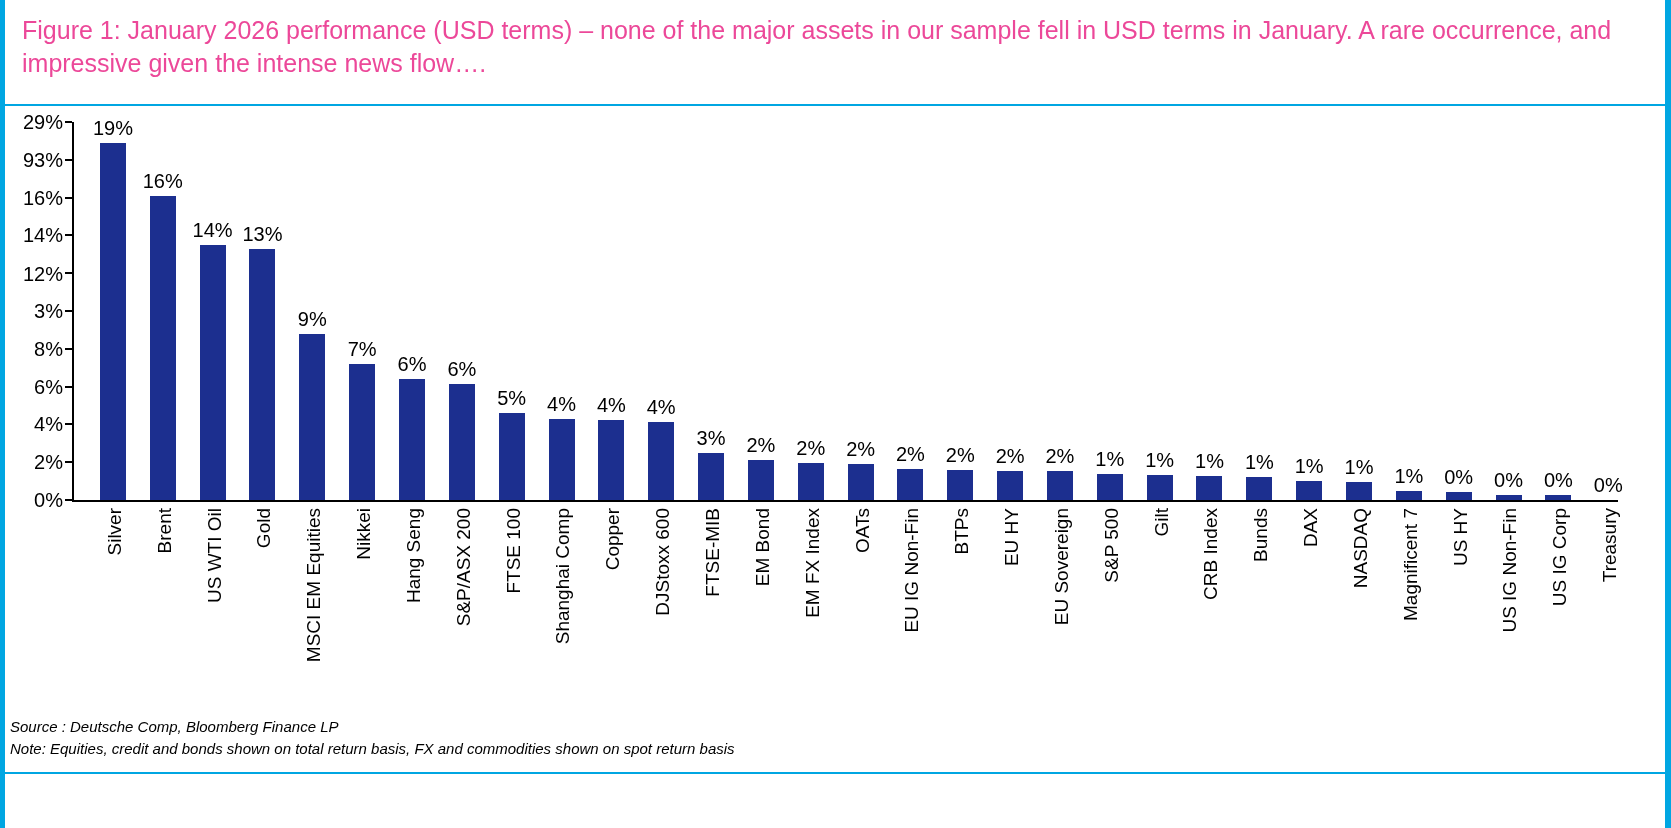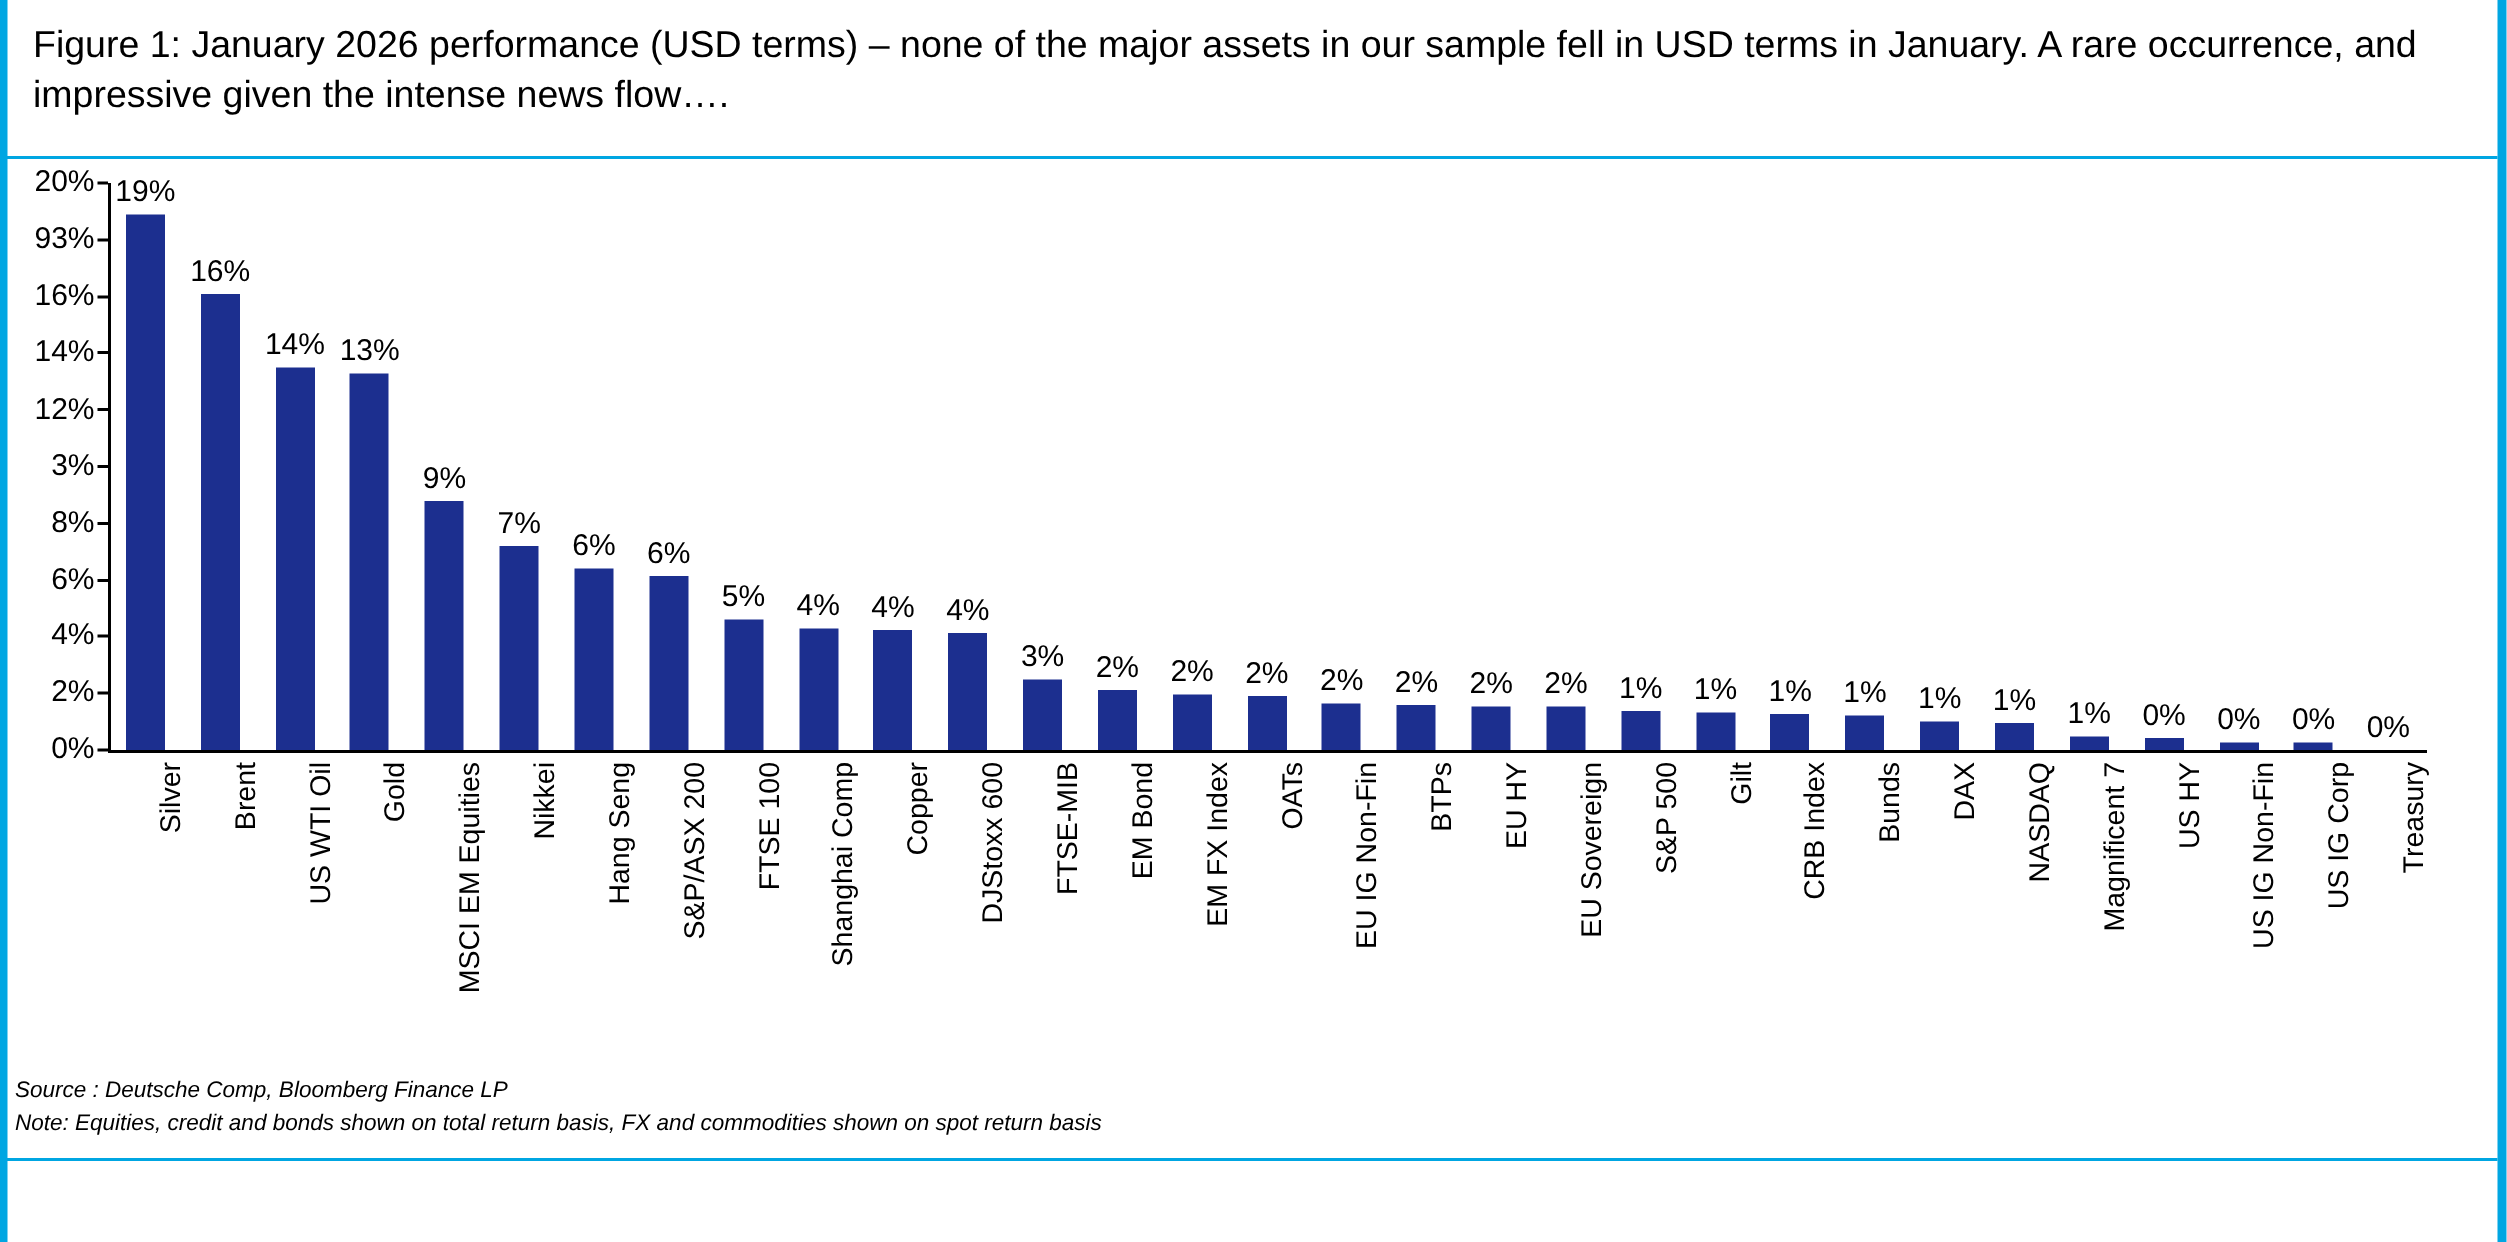--- a/index.html
+++ b/index.html
@@ -37,21 +37,21 @@
     height: 828px;
     background: #00a6e2;
   }
   .fig-title {
     position: absolute;
     left: 22px;
     top: 14px;
     width: 1590px;
     font-size: 25px;
     line-height: 1.33;
-    color: #000000;
+    color: #ec4899;
     font-family: "Liberation Sans", sans-serif;
   }
   .title-underline {
     position: absolute;
     left: 0;
     top: 104px;
     width: 1665px;
     height: 2px;
     background: #00a6e2;
   }
@@ -100,21 +100,21 @@
   .ytick-mark {
     position: absolute;
     left: -7px;
     width: 7px;
     height: 2px;
     background: #000;
     transform: translateY(-1px);
   }
   .bars {
     position: absolute;
-    left: 0;
+    left: 16px;
     top: 0;
     width: 100%;
     height: 100%;
     display: flex;
     align-items: flex-end;
     justify-content: space-between;
   }
   .barcol {
     position: relative;
     flex: 1 1 0;
@@ -202,21 +202,21 @@
           <div class="ytick" style="top: 189px;">3%</div>
           <div class="ytick-mark" style="top: 189px;"></div>
           <div class="ytick" style="top: 152px;">12%</div>
           <div class="ytick-mark" style="top: 151.2px;"></div>
           <div class="ytick" style="top: 113.4px;">14%</div>
           <div class="ytick-mark" style="top: 113.4px;"></div>
           <div class="ytick" style="top: 75.6px;">16%</div>
           <div class="ytick-mark" style="top: 75.6px;"></div>
           <div class="ytick" style="top: 37.8px;">93%</div>
           <div class="ytick-mark" style="top: 37.8px;"></div>
-          <div class="ytick" style="top: 0px;">20%</div>
+          <div class="ytick" style="top: 0px;">29%</div>
           <div class="ytick-mark" style="top: 0px;"></div>
         </div>
       <div class="bars" id="bars">
           <div class="barcol">
             <div class="barlabel" style="bottom: 360.21px;">19%</div>
             <div class="bar" style="height: 357.21px; background: rgb(28, 47, 143);"></div>
           </div>
           <div class="barcol">
             <div class="barlabel" style="bottom: 307.29px;">16%</div>
             <div class="bar" style="height: 304.29px; background: rgb(28, 47, 143);"></div>

